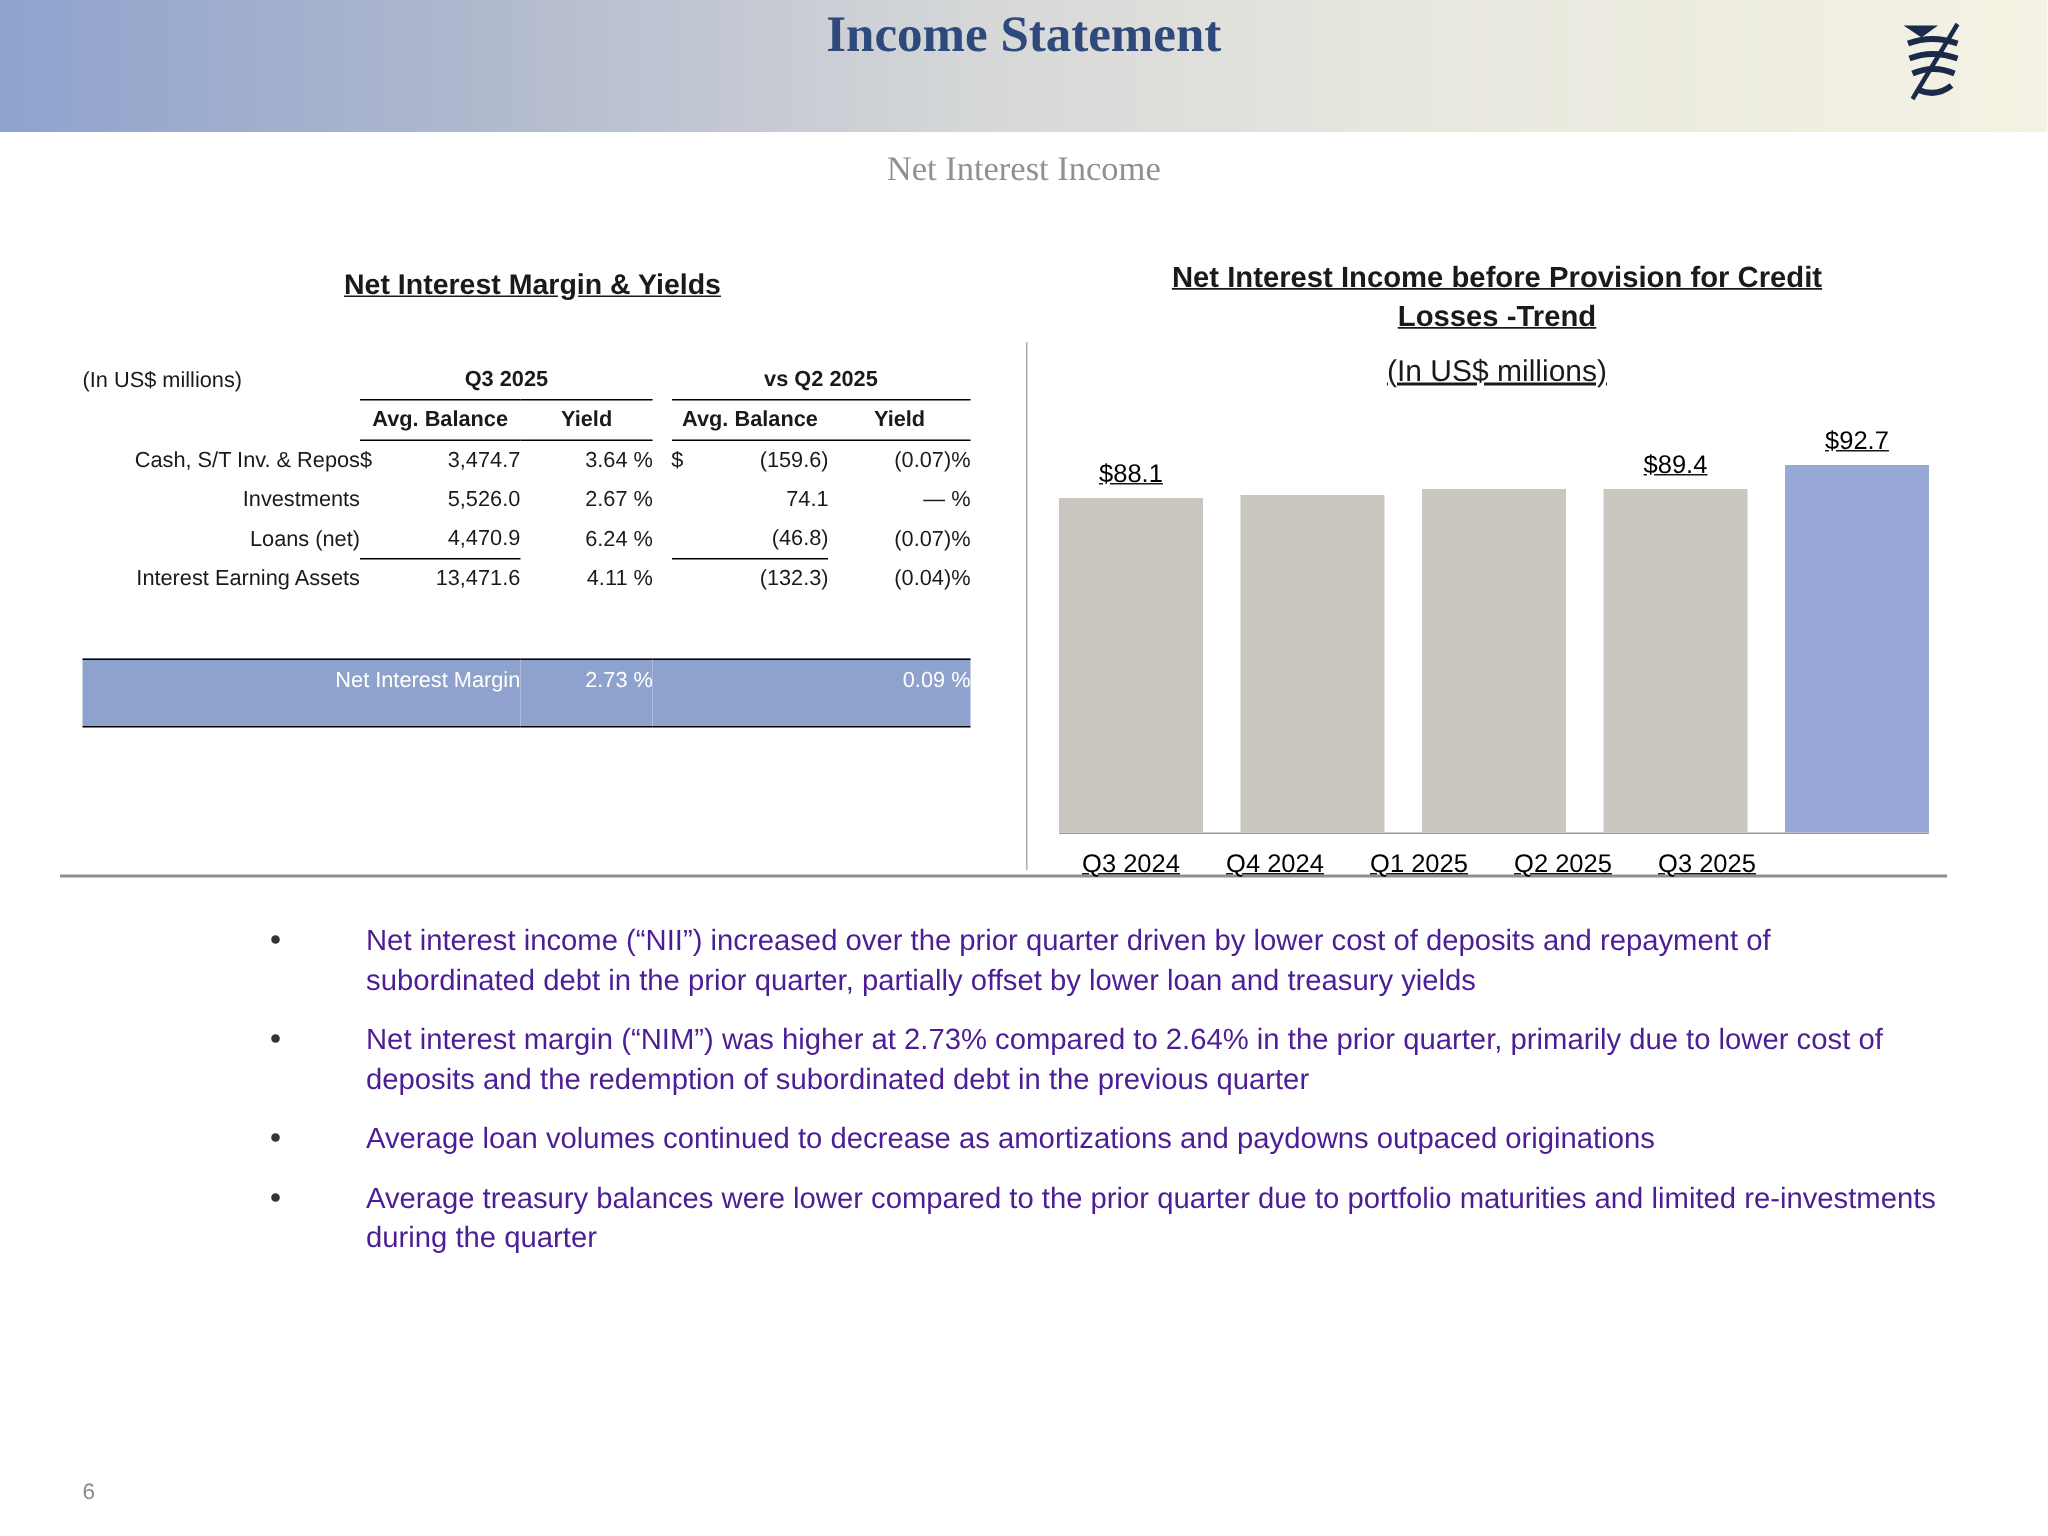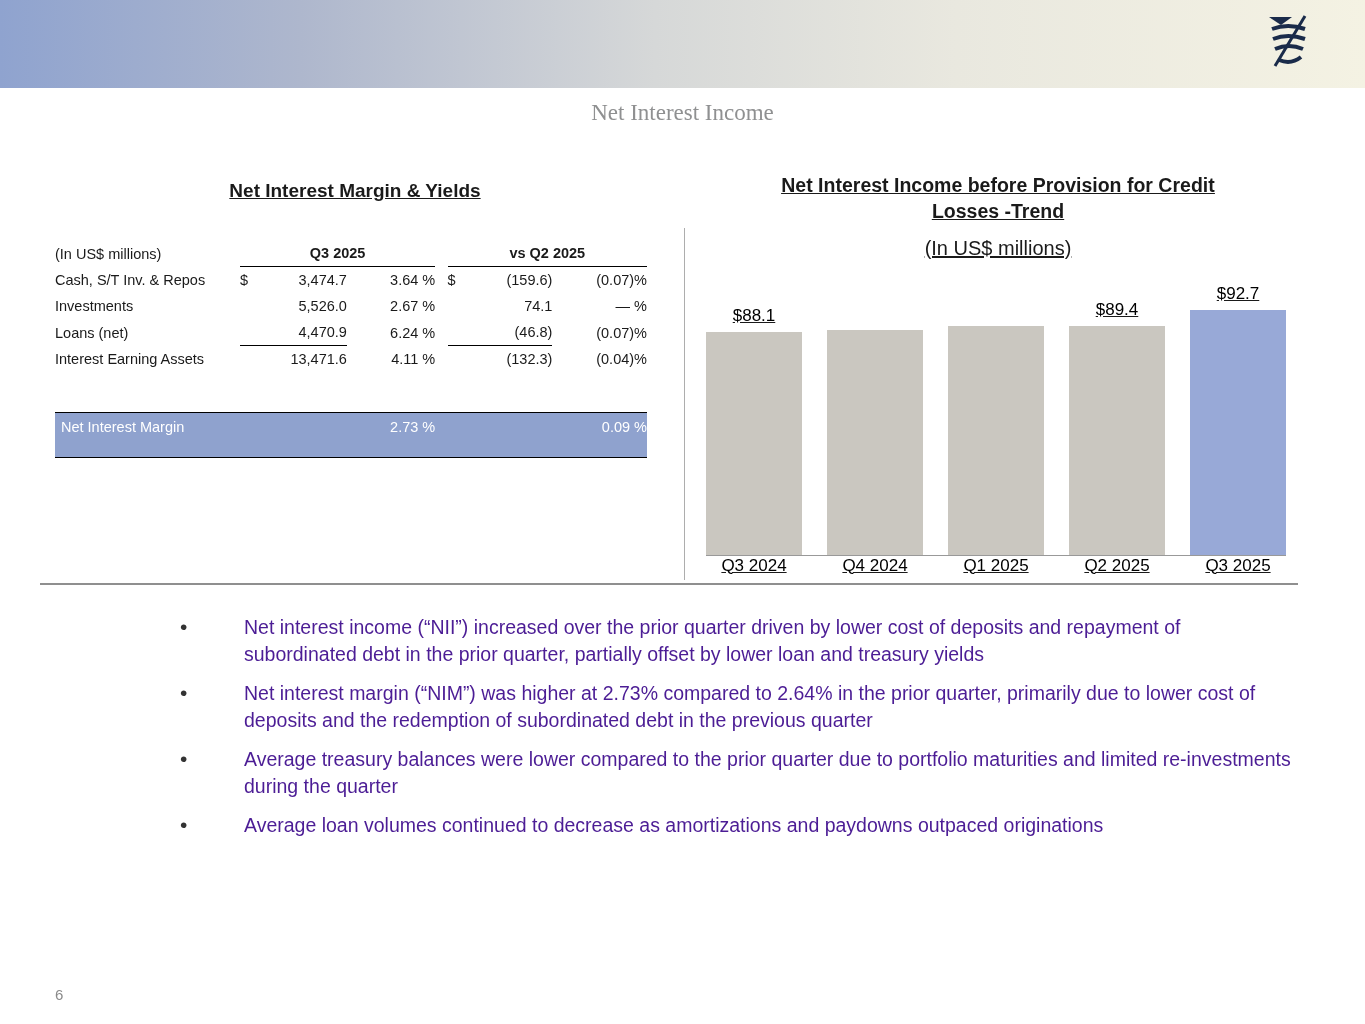--- a/index.html
+++ b/index.html
@@ -32,21 +32,21 @@
     text-decoration:underline; margin-bottom:38px;
   }
   table.nim { border-collapse:collapse; width:592px; font-size:14.5px; color:#1a1a1a; table-layout:fixed; }
   table.nim td, table.nim th { padding:5px 0; vertical-align:bottom; }
   col.c-label { width:180px; } col.c-cur { width:16px; } col.c-avg { width:88px; }
   col.c-yld { width:86px; } col.c-gap { width:12px; } col.c-avg2 { width:86px; } col.c-yld2 { width:92px; }
   th.group { font-weight:bold; text-align:center; border-bottom:1.5px solid #000; font-size:14.5px; }
   th.sub { font-weight:bold; text-align:center; border-bottom:1.5px solid #000; font-size:14.5px; }
   td.num { text-align:right; white-space:nowrap; }
   td.cur { text-align:left; }
-  td.lbl { text-align:left; padding-right:6px; }
+  td.lbl { text-align:right; padding-right:6px; }
   tr.sumline td.ul { border-bottom:1.5px solid #000; }
   tr.spacer-lg td { height:24px; padding:0; }
   tr.spacer-rule td { height:16px; padding:0; border-bottom:1.5px solid #000; }
   tr.highlight td {
     background:#8fa2ce; color:#ffffff; border-bottom:1.5px solid #000;
     padding-top:6px; padding-bottom:22px;
   }
   tr.highlight td.lbl { padding-left:6px; }
   .units-label { font-size:14.5px; color:#1a1a1a; text-align:left; font-weight:normal; }
 
@@ -61,40 +61,41 @@
     width:470px; margin:0 auto; text-decoration:underline;
   }
   .chart-units { text-align:center; font-size:20px; color:#1a1a1a; margin-top:12px; }
   .bars {
     display:flex; justify-content:space-between; align-items:flex-end;
     height:292px; margin-top:4px; border-bottom:1px solid #999; width:580px; margin-left:4px;
   }
   .bar-col { width:96px; display:flex; flex-direction:column; justify-content:flex-end; align-items:center; }
   .bar-value { font-size:17px; color:#000; margin-bottom:5px; height:21px; white-space:nowrap; }
   .bar { width:96px; background:#cac7c0; }
-  .cats { display:flex; justify-content:space-between; width:580px; margin-left:4px; margin-top:0; }
+  .cats { display:flex; width:580px; margin-left:4px; margin-top:10px; }
   .cat { width:96px; text-align:center; font-size:17px; color:#000; }
 
   
   .bullets { position:absolute; left:178px; top:614px; width:1118px; }
   .bullets ul { list-style:none; }
   .bullets li {
     position:relative; padding-left:66px; font-size:19.5px; color:#4c1d95;
     line-height:1.36; margin-bottom:13px;
   }
   .bullets li::before { content:"•"; position:absolute; left:2px; top:-1px; font-size:21px; color:#333; }
 
   .page-number { position:absolute; left:55px; top:986px; font-size:15px; color:#8a8a8a; }
 </style>
 </head>
 <body>
 
 <div class="page">
 
   <div class="header">
+    <div class="header-title">Income Statement</div>
     <div class="header-subtitle">Net Interest Income</div>
     <div class="logo">
       <svg viewBox="0 0 54 58" fill="none" xmlns="http://www.w3.org/2000/svg">
         <path d="M10 5 L33 5 L22 13 Z" fill="#1a2b4a"></path>
         <path d="M13 17 Q29 11 46 17" stroke="#1a2b4a" stroke-width="4" fill="none"></path>
         <path d="M14 27 Q29 21 46 27" stroke="#1a2b4a" stroke-width="4" fill="none"></path>
         <path d="M16 37 Q30 31 44 37" stroke="#1a2b4a" stroke-width="4" fill="none"></path>
         <path d="M20 48 Q32 53 42 45" stroke="#1a2b4a" stroke-width="4" fill="none"></path>
         <path d="M46 4 L16 54" stroke="#1a2b4a" stroke-width="3"></path>
       </svg>
@@ -114,20 +115,28 @@
           <col class="c-avg2">
           <col class="c-yld2">
       </colgroup>
       <tbody>
           <tr>
         <td class="units-label">(In US$ millions)</td>
         <th class="group" colspan="3">Q3 2025</th>
         <td></td>
         <th class="group" colspan="3">vs Q2 2025</th>
       </tr>
+      <tr>
+        <td></td>
+        <th class="sub" colspan="2">Avg. Balance</th>
+        <th class="sub">Yield</th>
+        <td></td>
+        <th class="sub" colspan="2">Avg. Balance</th>
+        <th class="sub">Yield</th>
+      </tr>
 
       <tr>
         <td class="lbl">Cash, S/T Inv. &amp; Repos</td>
         <td class="cur">$</td>
         <td class="num">3,474.7</td>
         <td class="num">3.64 %</td>
         <td></td>
         <td class="cur">$</td>
         <td class="num">(159.6)</td>
         <td class="num">(0.07)%</td>
@@ -213,20 +222,20 @@
       <div class="cat">Q1 2025</div>
       <div class="cat">Q2 2025</div>
       <div class="cat">Q3 2025</div>
     </div>
   </div>
 
   <div class="bullets">
     <ul>
       <li>Net interest income (“NII”) increased over the prior quarter driven by lower cost of deposits and repayment of subordinated debt in the prior quarter, partially offset by lower loan and treasury yields</li>
       <li>Net interest margin (“NIM”) was higher at 2.73% compared to 2.64% in the prior quarter, primarily due to lower cost of deposits and the redemption of subordinated debt in the previous quarter</li>
+      <li>Average loan volumes continued to decrease as amortizations and paydowns outpaced originations</li>
       <li>Average treasury balances were lower compared to the prior quarter due to portfolio maturities and limited re-investments during the quarter</li>
-      <li>Average loan volumes continued to decrease as amortizations and paydowns outpaced originations</li>
     </ul>
   </div>
 
   <div class="page-number">6</div>
 
 </div>
 
 </body></html>

